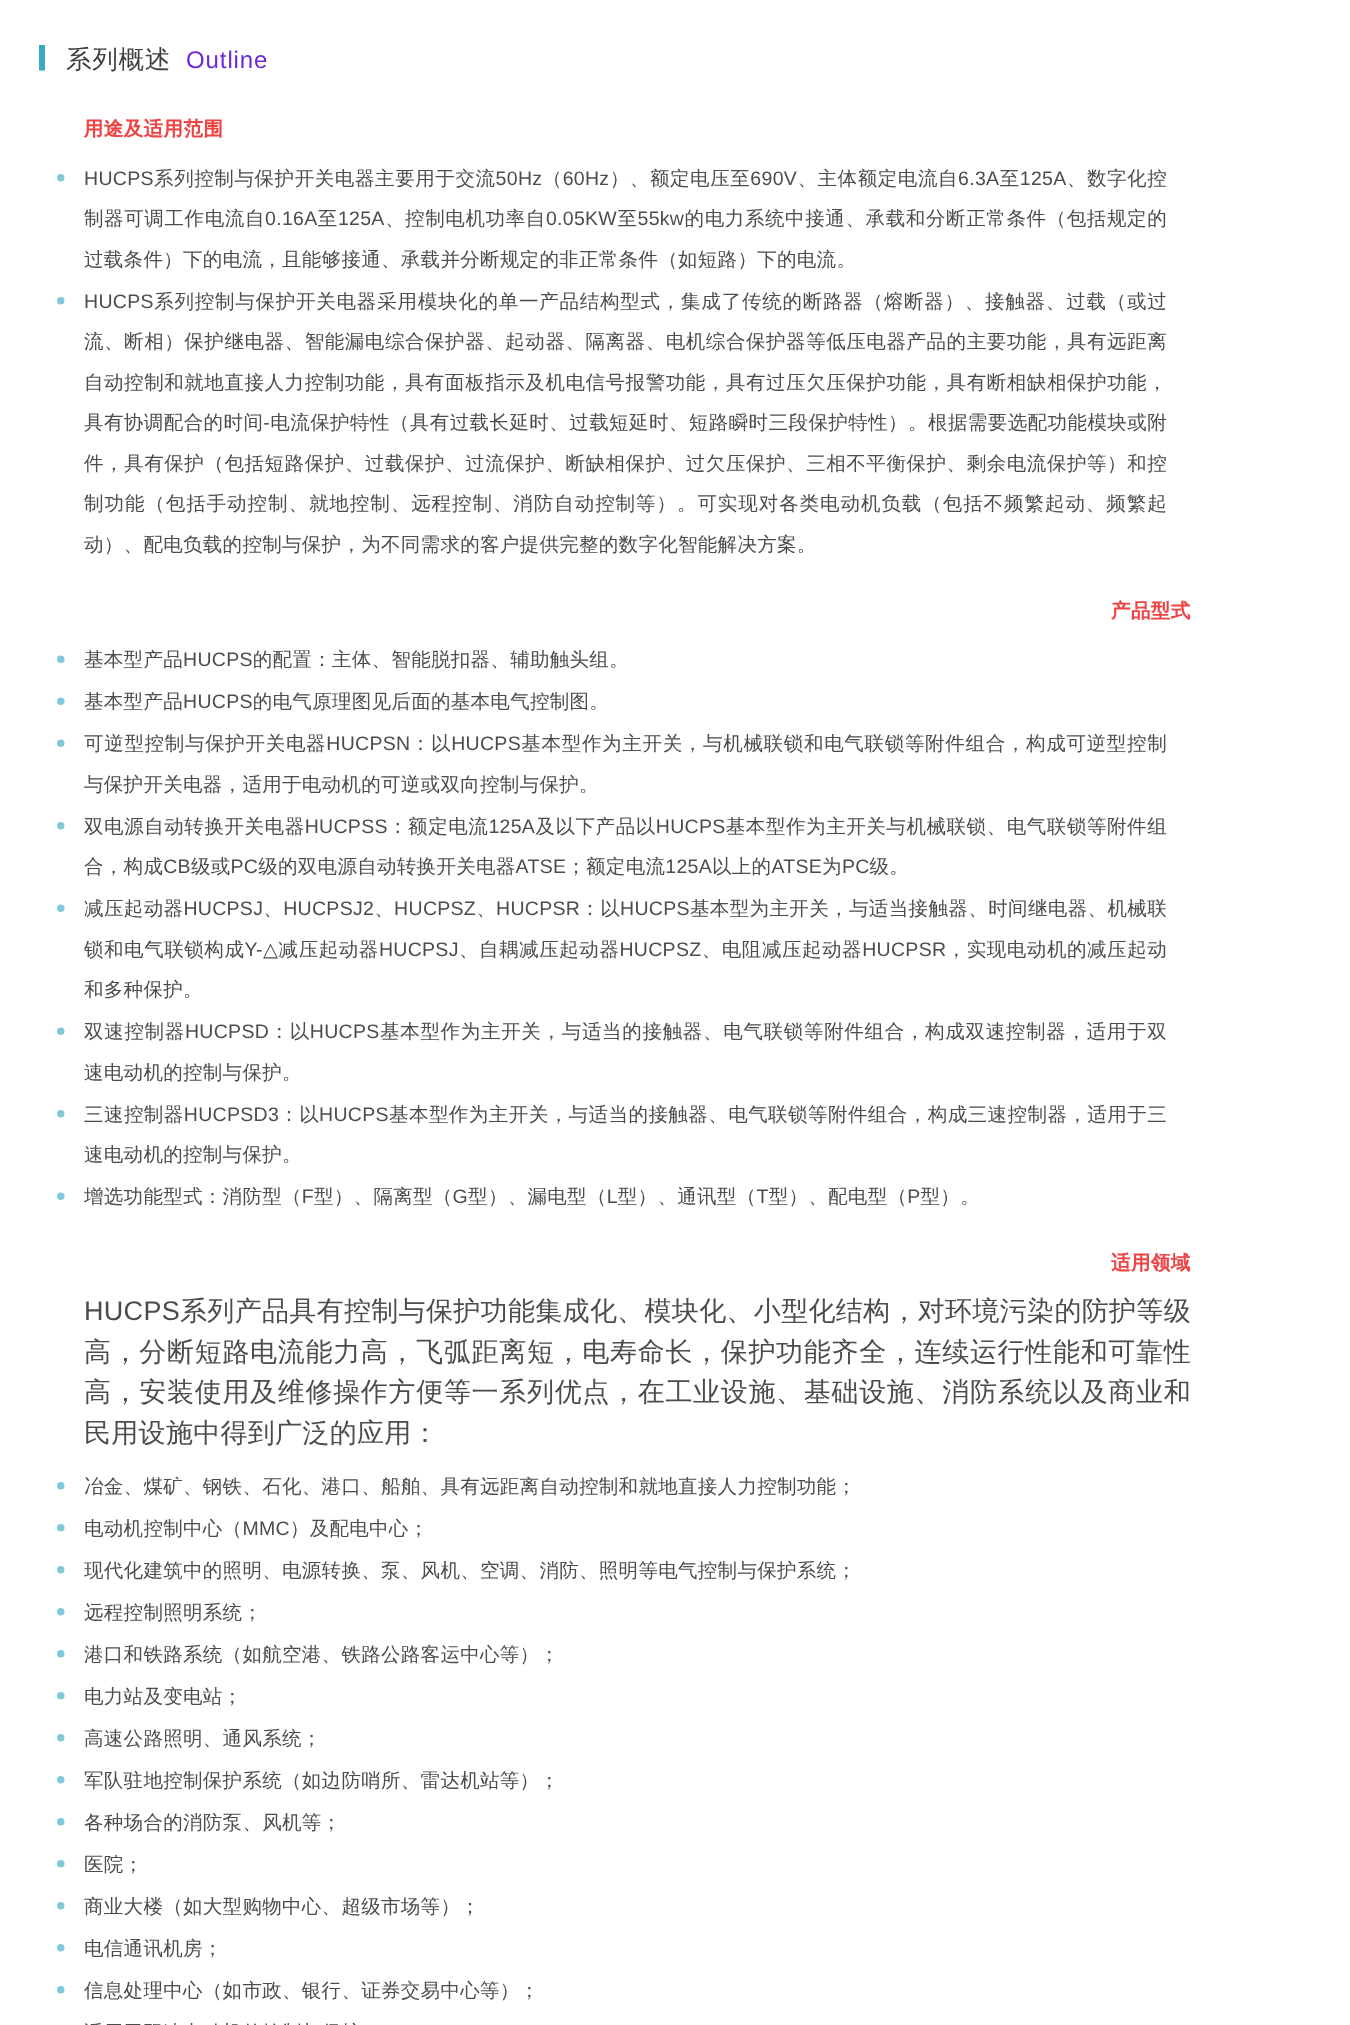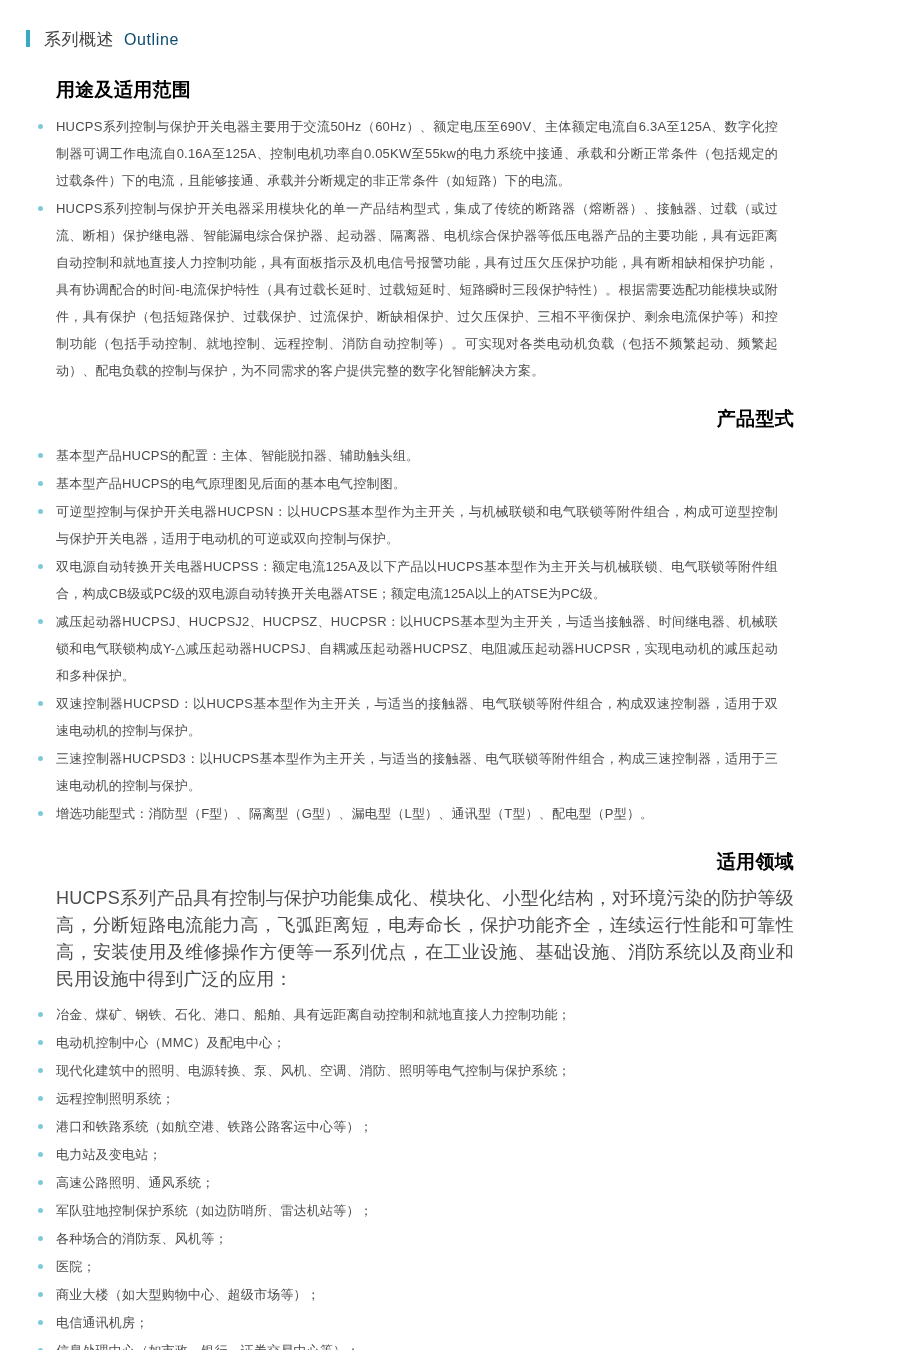--- a/index.html
+++ b/index.html
@@ -39,31 +39,31 @@
     top: 2px;
     margin-right: 4px;
   }
   .header-cn {
     font-size: 17px;
     color: #3f3f3f;
     letter-spacing: 0.5px;
   }
   .header-en {
     font-size: 16px;
-    color: #0c4a6e;
+    color: #6d28d9;
     letter-spacing: 0.6px;
   }
 
   
   .content {
     padding-left: 14px;
   }
   .sub-title {
-    font-size: 19px;
-    color: #000000;
+    font-size: 13px;
+    color: #ef4444;
     font-weight: bold;
     margin: 0 0 10px 24px;
     letter-spacing: 0.3px;
   }
   .sub-title.spaced {
     margin-top: 22px;
     text-align: right;
   }
 
   .para {

